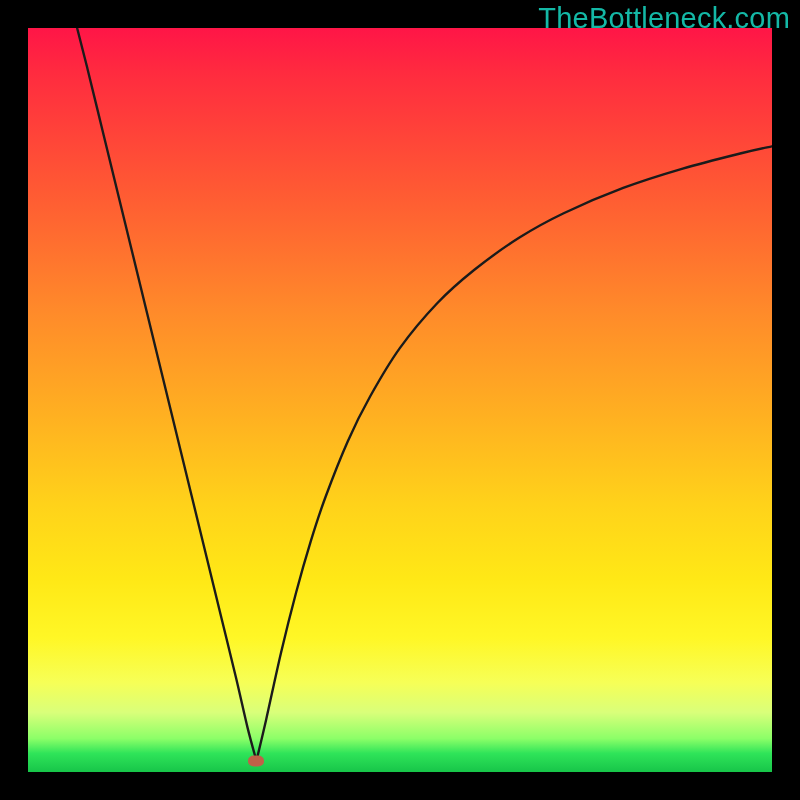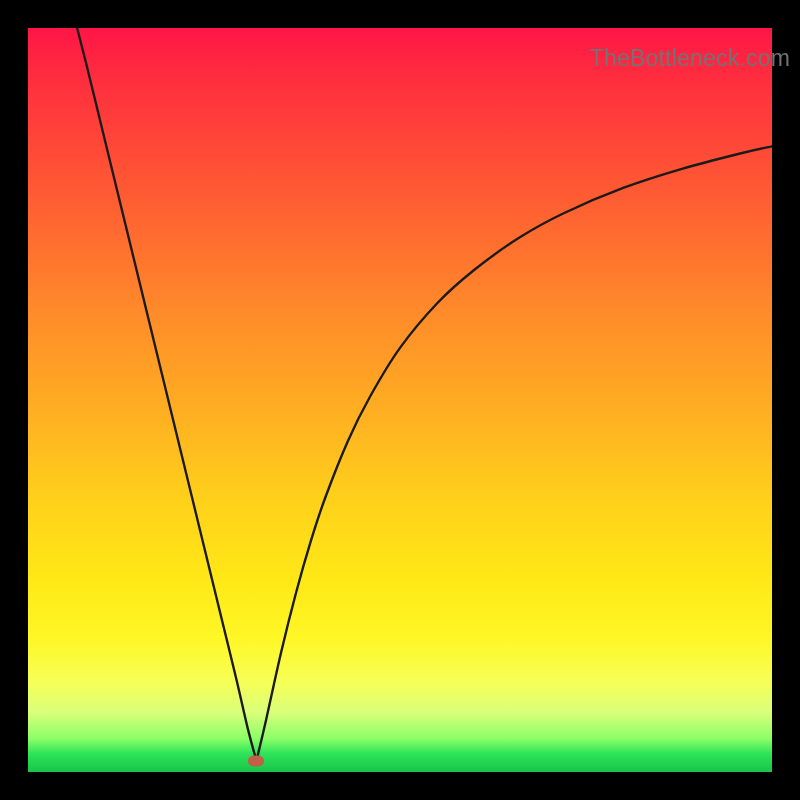--- a/index.html
+++ b/index.html
@@ -54,27 +54,26 @@
     width: 16px;
     height: 11px;
     border-radius: 6px / 5px;
     background: #c06048;
     transform: translate(-50%, -50%);
   }
   .watermark {
     position: absolute;
     top: 2px;
     right: 10px;
-    color: #737373;
-    font-size: 23px;
+    color: #14b8a6;
+    font-size: 29px;
     font-weight: 500;
     letter-spacing: 0.2px;
     user-select: none;
     white-space: nowrap;
-    margin-top: 43px;
   }
 </style>
 </head>
 <body>
 
 <div class="frame">
   <div class="plot-area">
     <div class="gradient"></div>
     <svg class="curve" viewBox="0 0 100 100" preserveAspectRatio="none">
       <path id="curve-left" fill="none" stroke="#1b1b1b" stroke-width="0.32" stroke-linecap="round" vector-effect="" d="M 6.6 0 C 6.833333333333333 0.9166666666666666, 7.433333333333334 3.2166666666666663, 8 5.5 C 8.566666666666666 7.783333333333333, 9.333333333333334 10.966666666666669, 10 13.700000000000003 C 10.666666666666666 16.433333333333337, 11.333333333333334 19.166666666666675, 12 21.900000000000006 C 12.666666666666666 24.633333333333336, 13.333333333333334 27.366666666666664, 14 30.099999999999994 C 14.666666666666666 32.83333333333333, 15.333333333333334 35.56666666666666, 16 38.3 C 16.666666666666668 41.03333333333333, 17.333333333333332 43.766666666666666, 18 46.5 C 18.666666666666668 49.233333333333334, 19.333333333333332 51.96666666666667, 20 54.7 C 20.666666666666668 57.43333333333334, 21.333333333333332 60.166666666666664, 22 62.9 C 22.666666666666668 65.63333333333333, 23.333333333333332 68.36666666666666, 24 71.1 C 24.666666666666668 73.83333333333333, 25.333333333333332 76.56666666666666, 26 79.3 C 26.666666666666668 82.03333333333333, 27.416666666666668 85.05, 28 87.5 C 28.583333333333332 89.95, 29.05 92.16666666666667, 29.5 94 C 29.95 95.83333333333333, 30.5 97.75, 30.7 98.5"></path>

